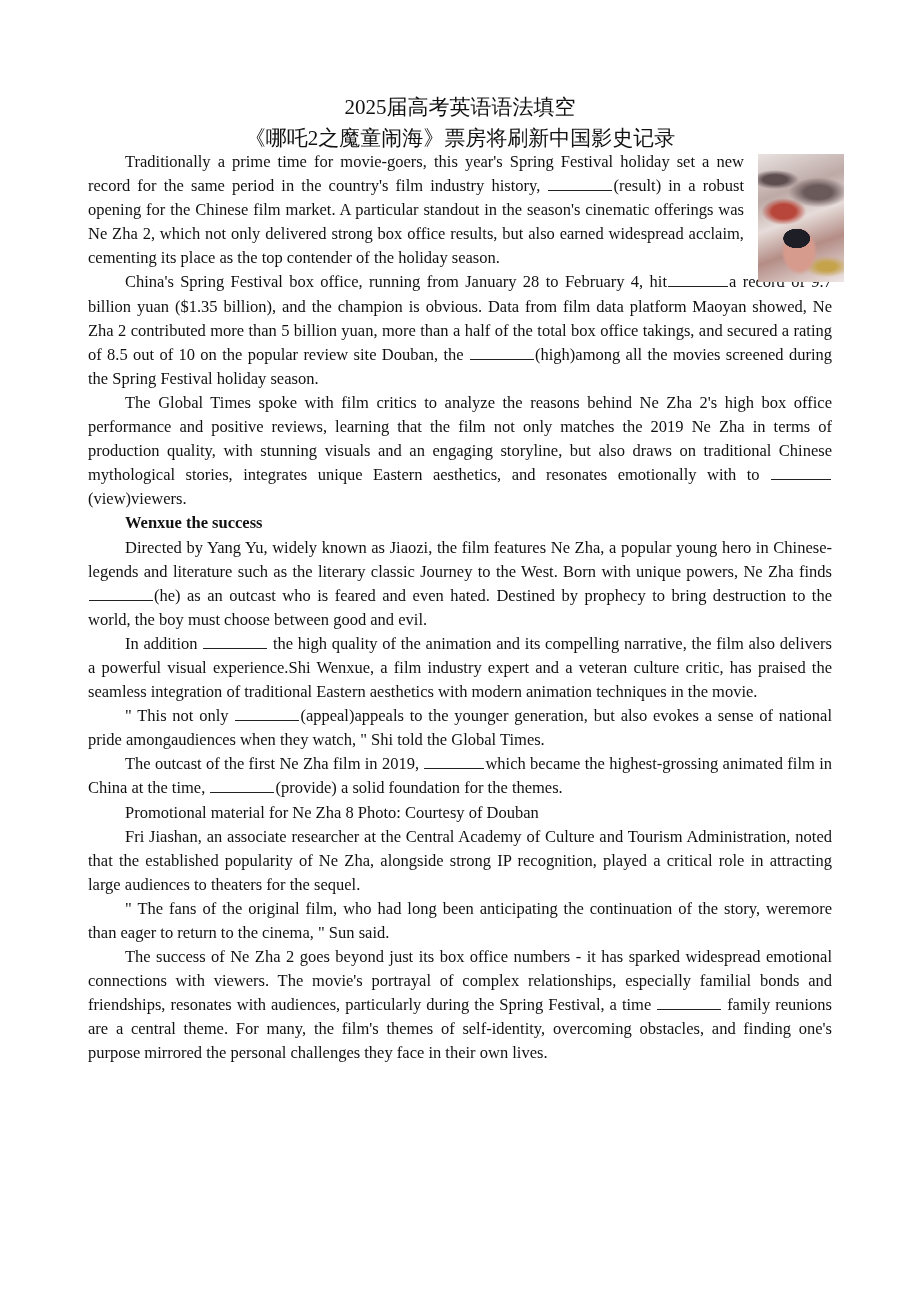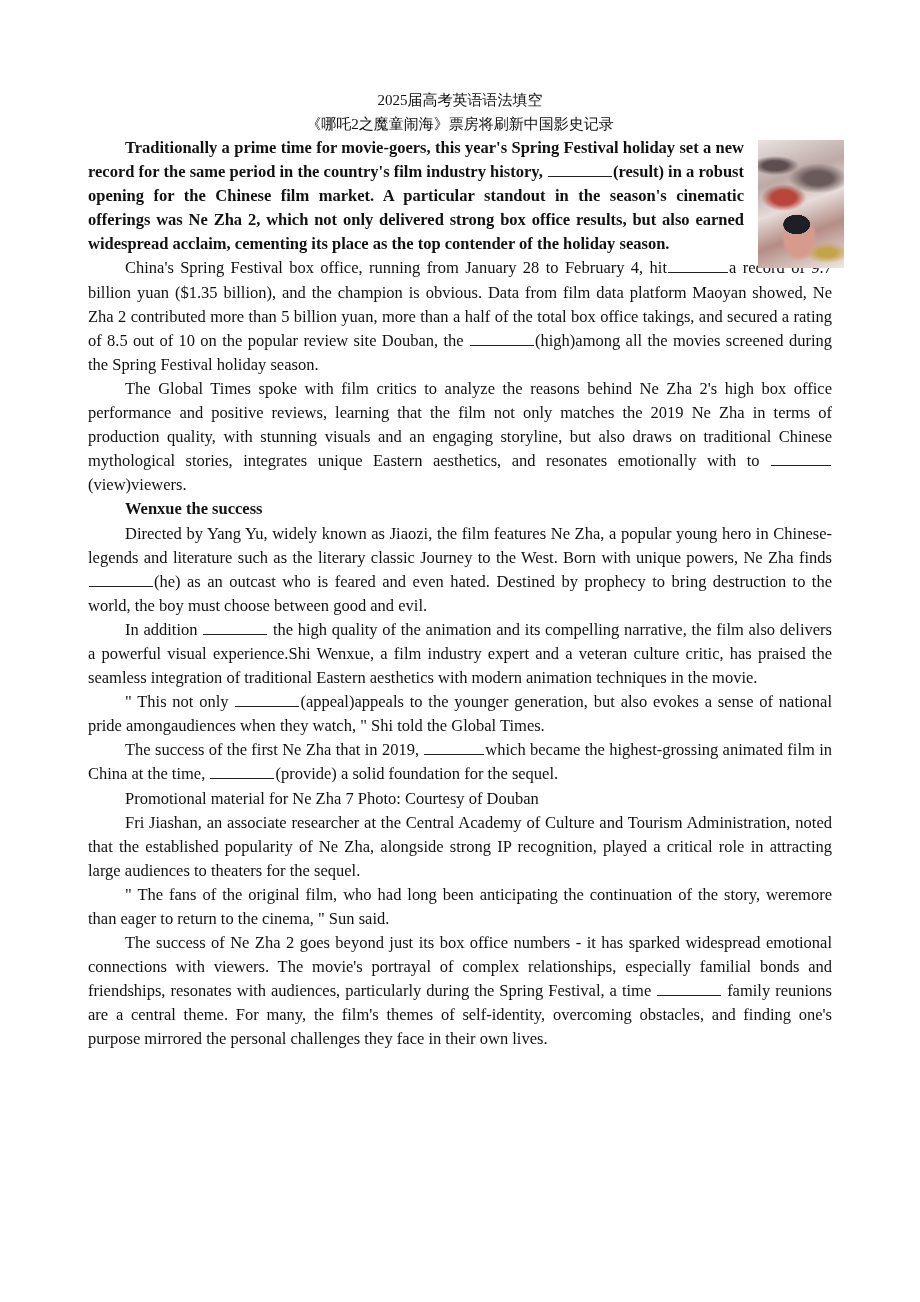--- a/index.html
+++ b/index.html
@@ -16,39 +16,39 @@
       color: #111111;
     }
     .page {
       position: absolute;
       left: 88px;
       top: 88px;
       width: 744px;
     }
     .title-line {
       text-align: center;
-      font-size: 15px;
+      font-size: 21px;
       line-height: 24px;
       height: 24px;
       white-space: nowrap;
+      margin-top: 7px;
     }
     .para {
       font-size: 16.5px;
       line-height: 24.1px;
       text-align: justify;
       text-indent: 37px;
       margin: 0;
       hyphens: none;
     }
     .para.bold {
       font-weight: bold;
     }
     .first-block {
       position: relative;
-      font-weight: bold;
     }
     .first-block .para {
       width: 656px;
     }
     .photo {
       position: absolute;
       left: 670px;
       top: 4px;
       width: 86px;
       height: 128px;
@@ -89,23 +89,23 @@
   <p class="para"><span>The Global Times spoke with film critics to analyze the reasons behind Ne Zha 2's high box office performance and positive reviews, learning that the film not only matches the 2019 Ne Zha in terms of production quality, with stunning visuals and an engaging storyline, but also draws on traditional Chinese mythological stories, integrates unique Eastern aesthetics, and resonates emotionally with to </span><span class="blank w7"></span><span>(view)viewers.</span></p>
 
   <p class="para bold">Wenxue the success</p>
 
   <p class="para"><span>Directed by Yang Yu, widely known as Jiaozi, the film features Ne Zha, a popular young hero in Chinese-legends and literature such as the literary classic Journey to the West. Born with unique powers, Ne Zha finds </span><span class="blank w8"></span><span>(he) as an outcast who is feared and even hated. Destined by prophecy to bring destruction to the world, the boy must choose between good and evil.</span></p>
 
   <p class="para"><span>In addition </span><span class="blank w8"></span><span> the high quality of the animation and its compelling narrative, the film also delivers a powerful visual experience.Shi Wenxue, a film industry expert and a veteran culture critic, has praised the seamless integration of traditional Eastern aesthetics with modern animation techniques in the movie.</span></p>
 
   <p class="para"><span>" This not only </span><span class="blank w8"></span><span>(appeal)appeals to the younger generation, but also evokes a sense of national pride amongaudiences when they watch, " Shi told the Global Times.</span></p>
 
-  <p class="para"><span>The success of the first Ne Zha that in 2019, </span><span class="blank w7"></span><span>which became the highest-grossing animated film in China at the time, </span><span class="blank w8"></span><span>(provide) a solid foundation for the sequel.</span></p>
+  <p class="para"><span>The outcast of the first Ne Zha film in 2019, </span><span class="blank w7"></span><span>which became the highest-grossing animated film in China at the time, </span><span class="blank w8"></span><span>(provide) a solid foundation for the themes.</span></p>
 
-  <p class="para">Promotional material for Ne Zha 7 Photo: Courtesy of Douban</p>
+  <p class="para">Promotional material for Ne Zha 8 Photo: Courtesy of Douban</p>
 
   <p class="para">Fri Jiashan, an associate researcher at the Central Academy of Culture and Tourism Administration, noted that the established popularity of Ne Zha, alongside strong IP recognition, played a critical role in attracting large audiences to theaters for the sequel.</p>
 
   <p class="para">" The fans of the original film, who had long been anticipating the continuation of the story, weremore than eager to return to the cinema, " Sun said.</p>
 
   <p class="para"><span>The success of Ne Zha 2 goes beyond just its box office numbers - it has sparked widespread emotional connections with viewers. The movie's portrayal of complex relationships, especially familial bonds and friendships, resonates with audiences, particularly during the Spring Festival, a time </span><span class="blank w8"></span><span> family reunions are a central theme. For many, the film's themes of self-identity, overcoming obstacles, and finding one's purpose mirrored the personal challenges they face in their own lives.</span></p>
 
 </div>
 
 </body></html>

